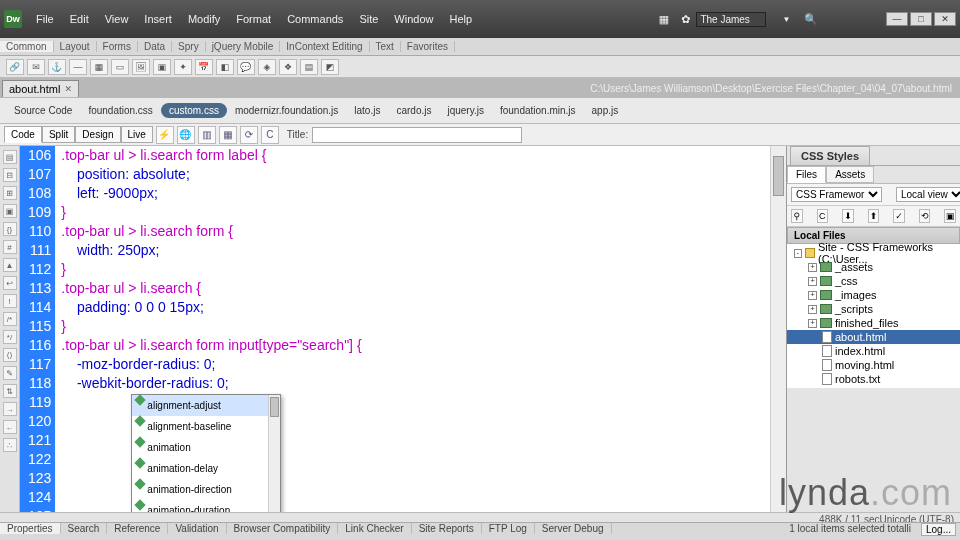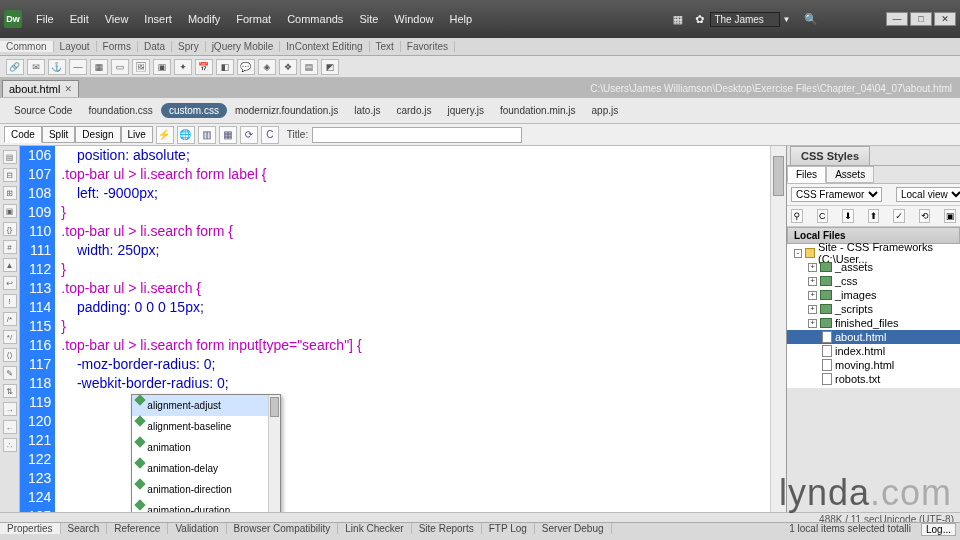--- a/index.html
+++ b/index.html
@@ -2,21 +2,21 @@
 <html><head>
 <meta charset="utf-8">
 <style>
 * { margin: 0; padding: 0; box-sizing: border-box; font-family: "Segoe UI", Tahoma, sans-serif; }
 body { background: #e8e8e8; width: 960px; height: 540px; overflow: hidden; position: relative; }
 
 .menubar { background: linear-gradient(#5a5a5a,#3a3a3a); height: 38px; display: flex; align-items: center; color: #eee; font-size: 11px; padding: 0 4px; }
 .menubar .dw-icon { width: 18px; height: 18px; background: #3a7a3a; border-radius: 2px; display: flex; align-items: center; justify-content: center; color: #fff; font-size: 9px; font-weight: bold; margin-right: 6px; }
 .menubar .menu-item { padding: 0 8px; cursor: pointer; }
 .menubar .spacer { flex: 1; }
-.menubar .layout-sel { display: flex; align-items: center; gap: 2px; }
+.menubar .layout-sel { display: flex; align-items: center; gap: 16px; }
 .menubar .layout-sel input { background: #444; border: 1px solid #222; color: #eee; font-size: 10px; width: 70px; padding: 1px 3px; }
 .menubar .glyph { padding: 0 6px; cursor: pointer; }
 .menubar .winbtn { width: 22px; height: 14px; background: #ddd; border: 1px solid #888; margin-left: 2px; display: flex; align-items: center; justify-content: center; font-size: 9px; color: #333; }
 
 .insertbar { background: #d9d9d9; border-bottom: 1px solid #aaa; height: 18px; display: flex; align-items: center; font-size: 10px; }
 .insertbar .cat { padding: 0 6px; border-right: 1px solid #bbb; color: #555; cursor: pointer; }
 .insertbar .cat.active { background: #efefef; }
 
 .toolbar2 { background: #e4e4e4; border-bottom: 1px solid #bbb; height: 22px; display: flex; align-items: center; gap: 3px; padding: 0 6px; }
 .toolbar2 .tbtn { width: 18px; height: 16px; background: #f4f4f4; border: 1px solid #bbb; font-size: 9px; display: flex; align-items: center; justify-content: center; color: #555; }
@@ -215,22 +215,22 @@
         <div class="ln">119</div>
         <div class="ln">120</div>
         <div class="ln">121</div>
         <div class="ln">122</div>
         <div class="ln">123</div>
         <div class="ln">124</div>
         <div class="ln">125</div>
       </div>
     <div class="codearea" id="codearea">
 
-      <div class="codeline">    <span class="prop">position: absolute;</span></div>
-        <div class="codeline"><span class="sel">.top-bar ul &gt; li.search form label {</span></div>
+      <div class="codeline"><span class="sel">.top-bar ul &gt; li.search form label {</span></div>
+        <div class="codeline">    <span class="prop">position: absolute;</span></div>
         <div class="codeline">    <span class="prop">left: -9000px;</span></div>
         <div class="codeline"><span class="brace">}</span></div>
         <div class="codeline"><span class="sel">.top-bar ul &gt; li.search form {</span></div>
         <div class="codeline">    <span class="prop">width: 250px;</span></div>
         <div class="codeline"><span class="brace">}</span></div>
         <div class="codeline"><span class="sel">.top-bar ul &gt; li.search {</span></div>
         <div class="codeline">    <span class="prop">padding: 0 0 0 15px;</span></div>
         <div class="codeline"><span class="brace">}</span></div>
         <div class="codeline"><span class="sel">.top-bar ul &gt; li.search form input[type="search"] {</span></div>
         <div class="codeline">    <span class="prop">-moz-border-radius: 0;</span></div>

